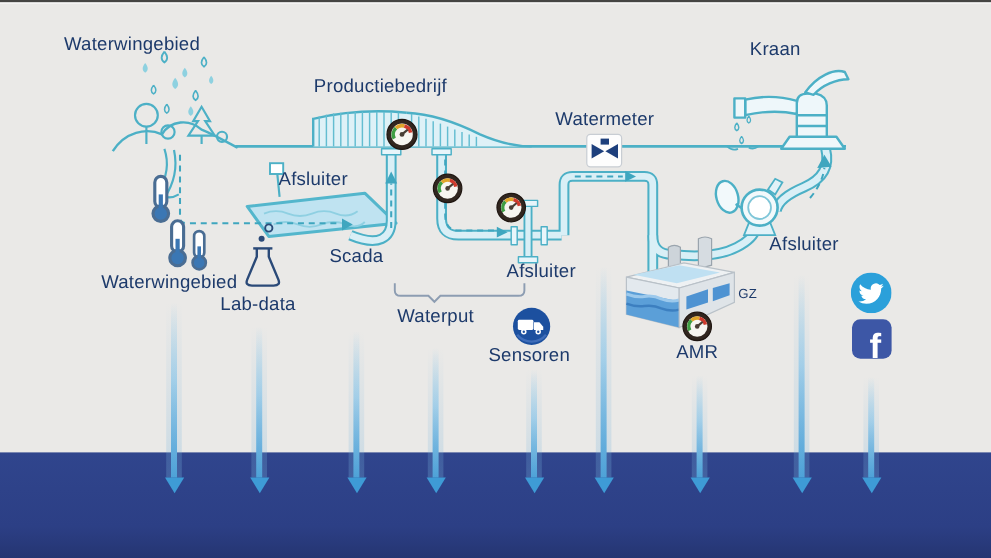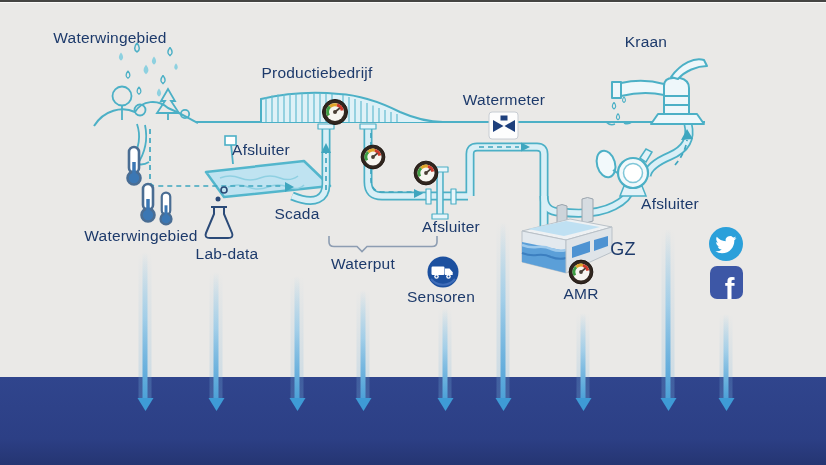--- a/index.html
+++ b/index.html
@@ -243,29 +243,29 @@
     </g>
   </svg>
 
   <div class="top-edge"></div>
   <div class="top-edge2"></div>
 
   <div class="lbl" style="left:110px;top:29px">Waterwingebied</div>
   <div class="lbl" style="left:317px;top:64px">Productiebedrijf</div>
   <div class="lbl" style="left:261px;top:141px">Afsluiter</div>
   <div class="lbl" style="left:141px;top:227px">Waterwingebied</div>
-  <div class="lbl" style="left:227px;top:245px">Lab-data</div>
+  <div class="lbl" style="left:215px;top:245px">Lab-data</div>
   <div class="lbl" style="left:297px;top:205px">Scada</div>
   <div class="lbl" style="left:363px;top:255px">Waterput</div>
   <div class="lbl" style="left:451px;top:218px">Afsluiter</div>
   <div class="lbl" style="left:441px;top:288px">Sensoren</div>
   <div class="lbl" style="left:504px;top:91px">Watermeter</div>
   <div class="lbl" style="left:646px;top:33px">Kraan</div>
   <div class="lbl" style="left:670px;top:195px">Afsluiter</div>
-  <div class="lbl" style="left:623px;top:239px;font-size:18px">GZ</div>
+  <div class="lbl" style="left:623px;top:239px;font-size:11px">GZ</div>
   <div class="lbl" style="left:581px;top:285px">AMR</div>
 
   <svg class="twitter-icon" viewBox="0 0 24 24">
     <circle cx="12" cy="12" r="12" fill="#2ba0da"></circle>
     <path transform="translate(4.5,5) scale(0.62)" fill="#ffffff" d="M23.953 4.57a10 10 0 01-2.825.775 4.958 4.958 0 002.163-2.723c-.951.555-2.005.959-3.127 1.184a4.92 4.92 0 00-8.384 4.482C7.69 8.095 4.067 6.13 1.64 3.162a4.822 4.822 0 00-.666 2.475c0 1.71.87 3.213 2.188 4.096a4.904 4.904 0 01-2.228-.616v.06a4.923 4.923 0 003.946 4.827 4.996 4.996 0 01-2.212.085 4.936 4.936 0 004.604 3.417 9.867 9.867 0 01-6.102 2.105c-.39 0-.779-.023-1.17-.067a13.995 13.995 0 007.557 2.209c9.053 0 13.998-7.496 13.998-13.985 0-.21 0-.42-.015-.63A9.935 9.935 0 0024 4.59z"></path>
   </svg>
   <div class="facebook-icon">
     <span>f</span>
   </div>
 

